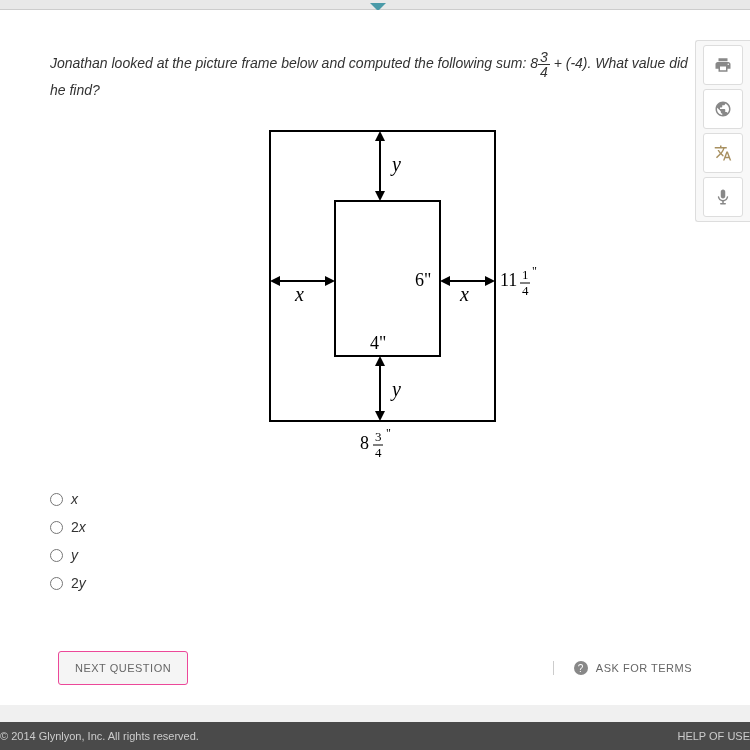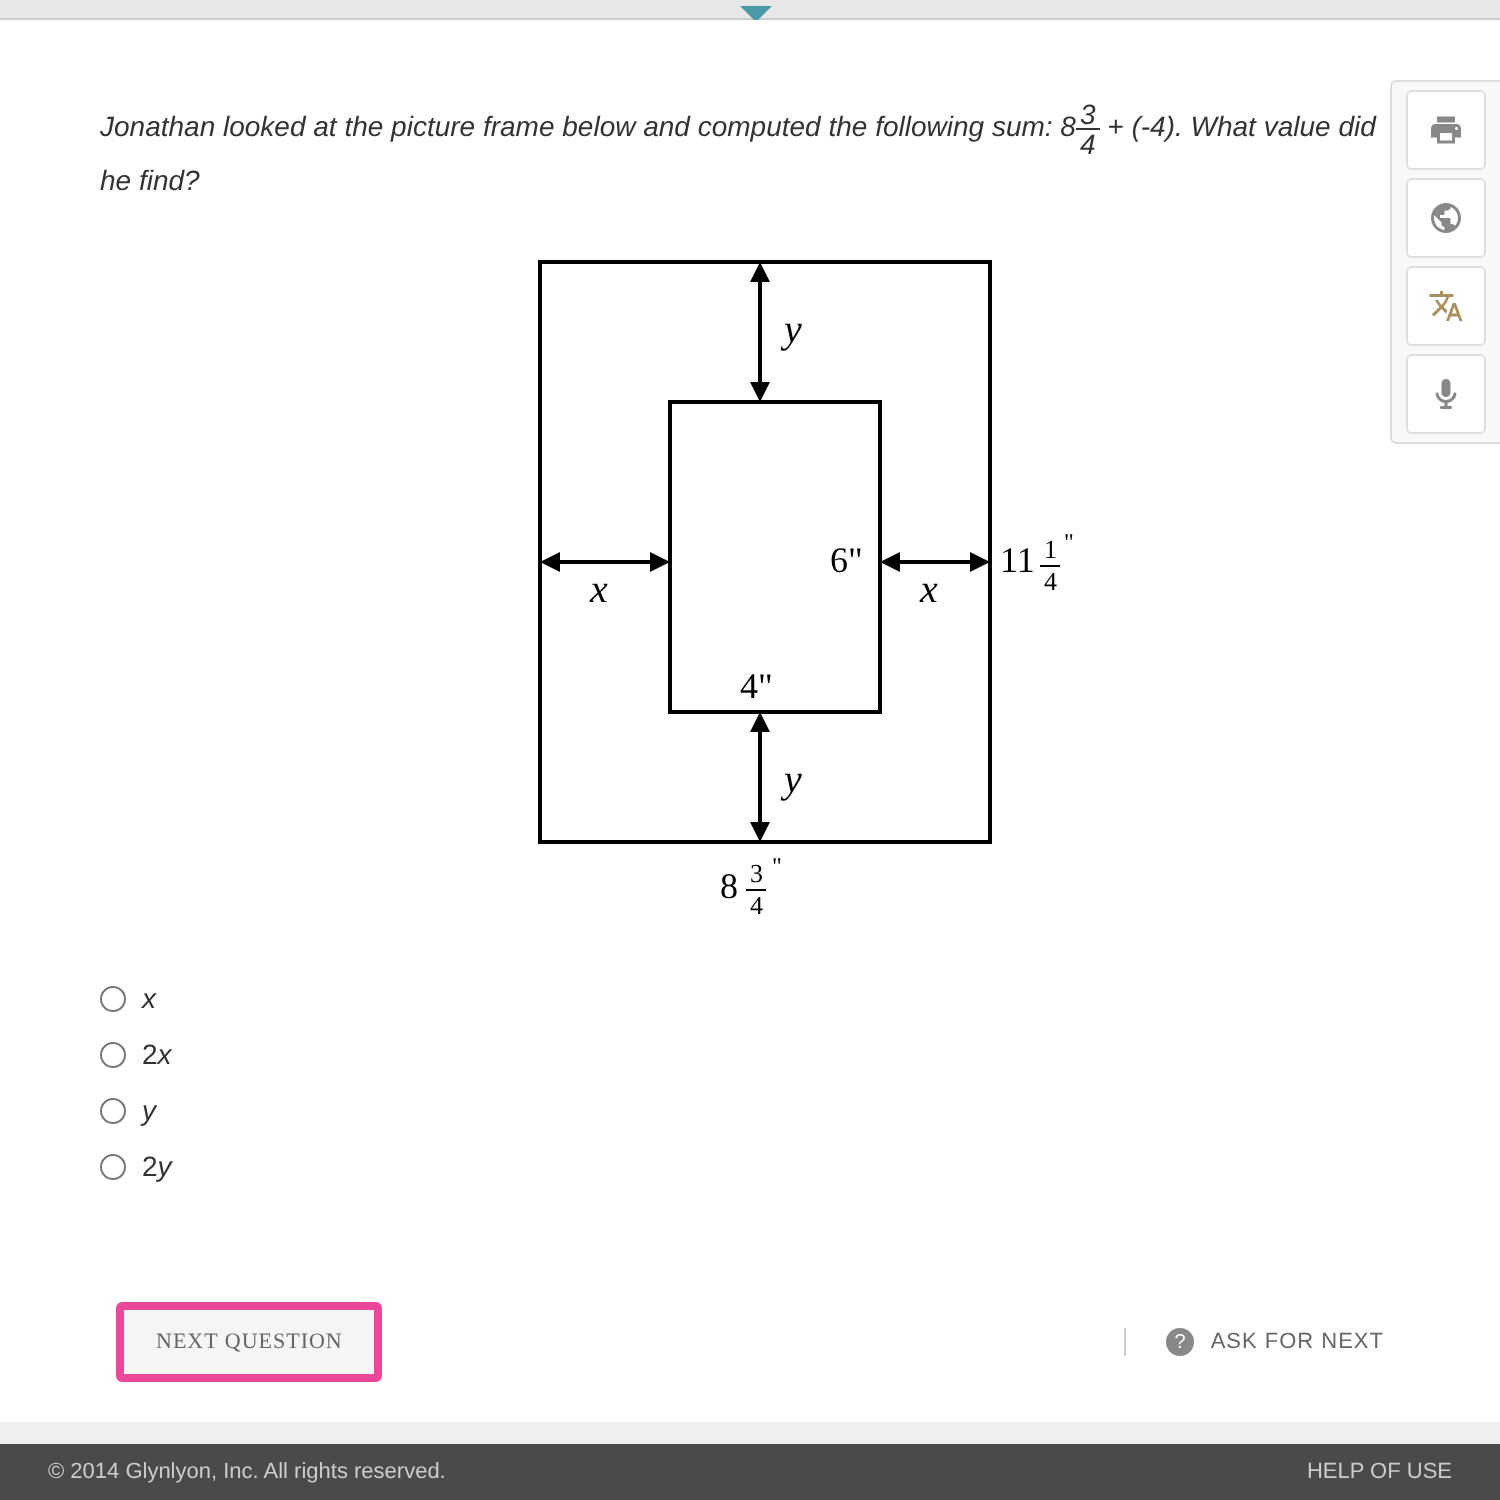--- a/index.html
+++ b/index.html
@@ -82,28 +82,28 @@
     }
     .button-row {
       display: flex;
       justify-content: space-between;
       align-items: center;
       margin-top: 60px;
       padding: 0 8px;
     }
     .btn {
       background: #f5f5f5;
-      border: 4px solid #ec4899;
+      border: 1px solid #ec4899;
       border-radius: 3px;
       padding: 10px 16px;
       font-size: 11px;
       letter-spacing: 0.5px;
       color: #666;
       cursor: pointer;
-      font-family: Liberation Serif, serif;
+      font-family: Liberation Sans, sans-serif;
     }
     .ask-help {
       display: flex;
       align-items: center;
       font-size: 11px;
       color: #666;
       letter-spacing: 0.5px;
       border-left: 1px solid #ccc;
       padding-left: 20px;
       cursor: pointer;
@@ -145,21 +145,21 @@
       font-size: 18px;
     }
     .footer {
       position: absolute;
       bottom: 0;
       left: 0;
       right: 0;
       background: #4a4a4a;
       color: #ccc;
       font-size: 11px;
-      padding: 8px 24px;
+      padding: 8px 0;
       display: flex;
       justify-content: space-between;
       gap: 40px;
     }
   </style>
 </head>
 <body>
 
 <div class="top-bar"></div>
 
@@ -231,21 +231,21 @@
       <input type="radio" name="answer" style="">
       <span>2</span>
         <span class="italic">y</span>
     </label>
   </div>
 
   <div class="button-row">
     <button class="btn">NEXT QUESTION</button>
     <div class="ask-help">
       <span class="q-icon">?</span>
-      <span>ASK FOR NEXT</span>
+      <span>ASK FOR TERMS</span>
     </div>
   </div>
 
 </div>
 
 <div class="sidebar">
   <div class="sidebar-btn">
     <svg width="18" height="18" viewBox="0 0 24 24" fill="#888">
         <path d="M19 8H5c-1.66 0-3 1.34-3 3v6h4v4h12v-4h4v-6c0-1.66-1.34-3-3-3zm-3 11H8v-5h8v5zm3-7c-.55 0-1-.45-1-1s.45-1 1-1 1 .45 1 1-.45 1-1 1zm-1-9H6v4h12V3z"></path>
       </svg>

